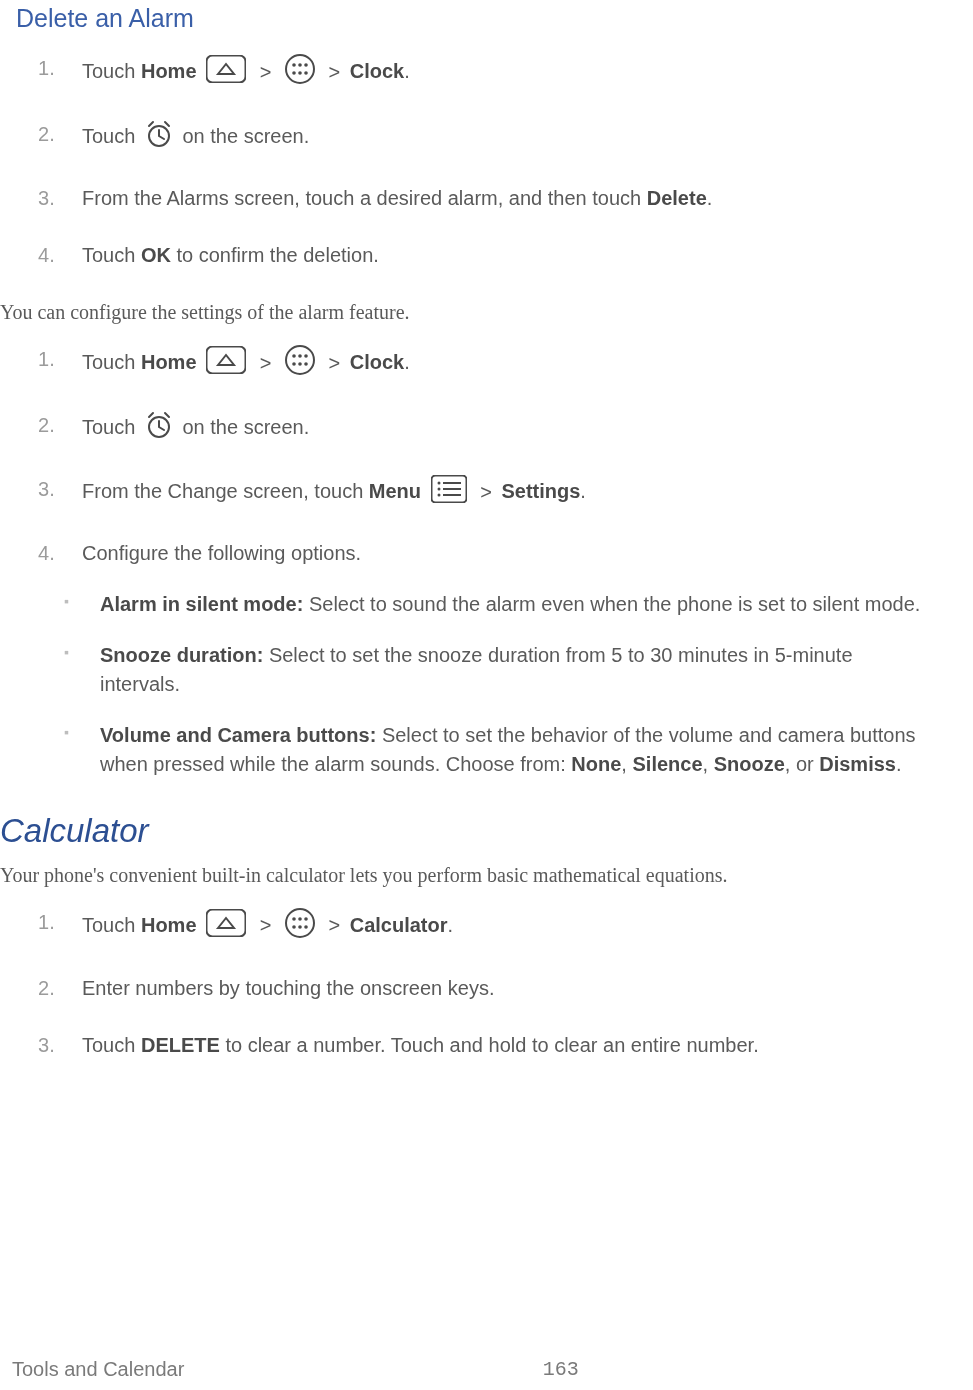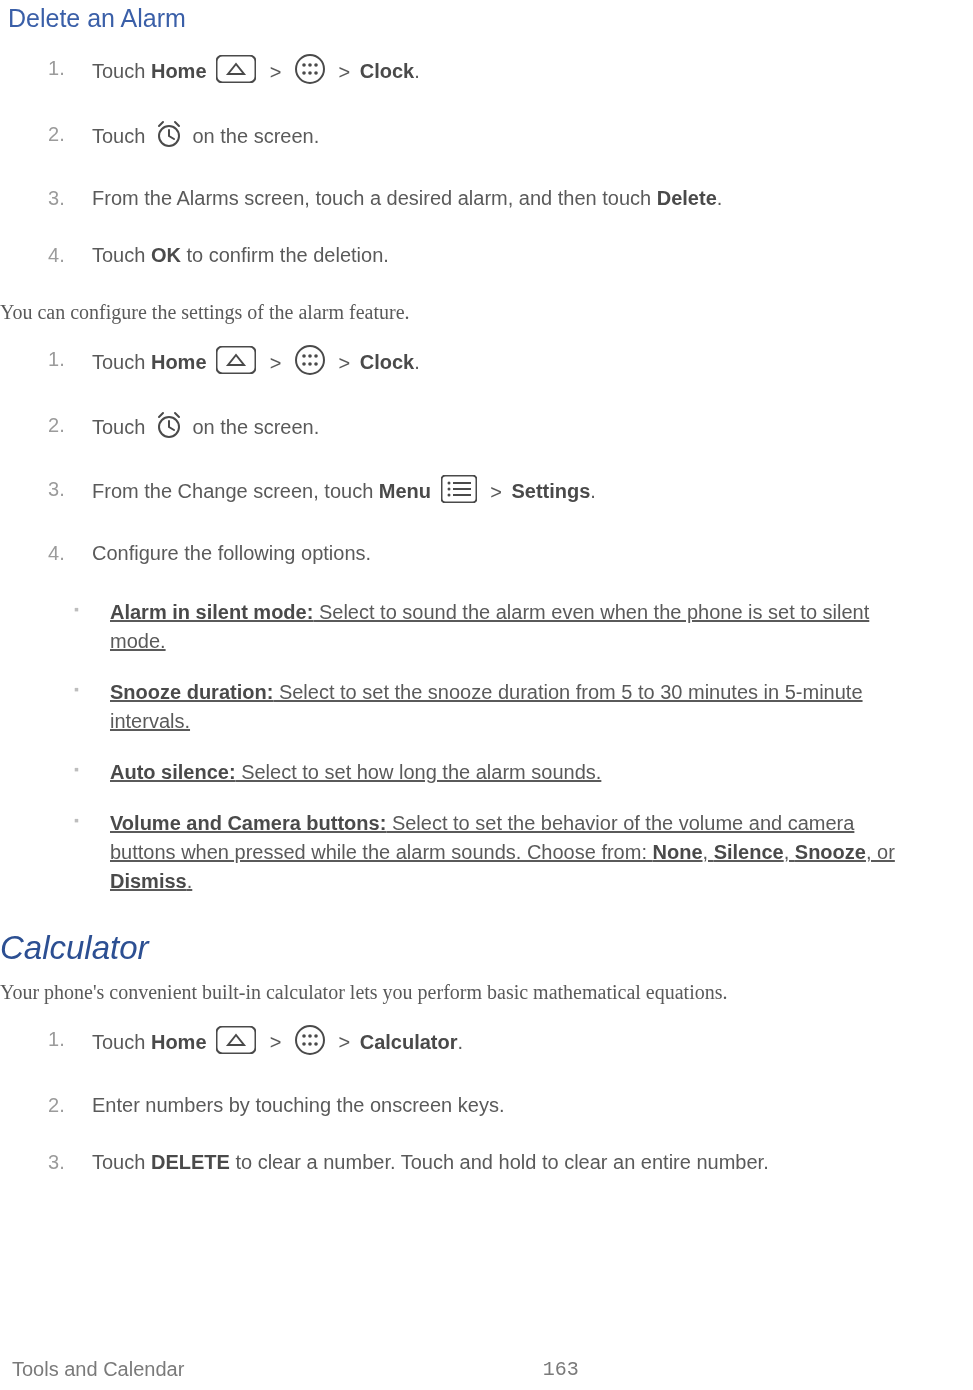--- a/index.html
+++ b/index.html
@@ -17,39 +17,39 @@
     position: relative;
     min-height: 1390px;
   }
   .content {
     padding: 0 48px 0 0px;
   }
   h2.section-title {
     color: #3a5fa8;
     font-weight: normal;
     font-size: 25px;
-    margin: 0 0 18px 8px;
+    margin: 0 0 18px 16px;
     padding: 0;
   }
   h1.major-title {
     color: #2c4f92;
     font-weight: normal;
     font-style: italic;
     font-size: 33px;
     margin: 20px 0 6px 0;
     padding: 0;
   }
   p.intro {
     margin: 0 0 18px 0;
     padding: 0;
     font-family: Liberation Serif, serif;
   }
   ol.numbered {
     list-style: none;
-    padding: 0 0 0 48px;
+    padding: 0 0 0 38px;
     margin: 0 0 8px 0;
     counter-reset: step;
   }
   ol.numbered > li {
     position: relative;
     padding: 0 0 0 44px;
     margin: 0 0 28px 0;
   }
   ol.numbered > li::before {
     counter-increment: step;
@@ -192,29 +192,26 @@
               <circle cx="8" cy="14" r="1.5" fill="#4a4a4a"></circle>
               <rect x="12" y="13" width="18" height="2" fill="#4a4a4a"></rect>
               <circle cx="8" cy="20" r="1.5" fill="#4a4a4a"></circle>
               <rect x="12" y="19" width="18" height="2" fill="#4a4a4a"></rect>
             </svg></span>
     <span class="gt">&gt;</span>
     <strong>Settings</strong><span>.</span>
   </li>
   <li>
     <span>Configure the following options.</span>
-    <ul class="bulleted" style="margin-left:-44px; padding-left:26px; margin-top:30px;text-decoration:underline;">
+    <ul class="bulleted" style="margin-left:-44px; padding-left:26px; margin-top:22px;">
       <li>
         <strong>Alarm in silent mode:</strong><span> Select to sound the alarm even when the phone is set to silent mode.</span>
       </li>
       <li>
         <strong>Snooze duration:</strong><span> Select to set the snooze duration from 5 to 30 minutes in 5-minute intervals.</span>
-      </li>
-      <li>
-        <strong>Auto silence:</strong><span> Select to set how long the alarm sounds.</span>
       </li>
       <li>
         <strong>Volume and Camera buttons:</strong><span> Select to set the behavior of the volume and camera buttons when pressed while the alarm sounds. Choose from: </span><strong>None</strong><span>, </span><strong>Silence</strong><span>, </span><strong>Snooze</strong><span>, or </span><strong>Dismiss</strong><span>.</span>
       </li>
     </ul>
   </li>
 </ol>
 
 <h1 class="major-title">Calculator</h1>
 <p class="intro">Your phone's convenient built-in calculator lets you perform basic mathematical equations.</p>

